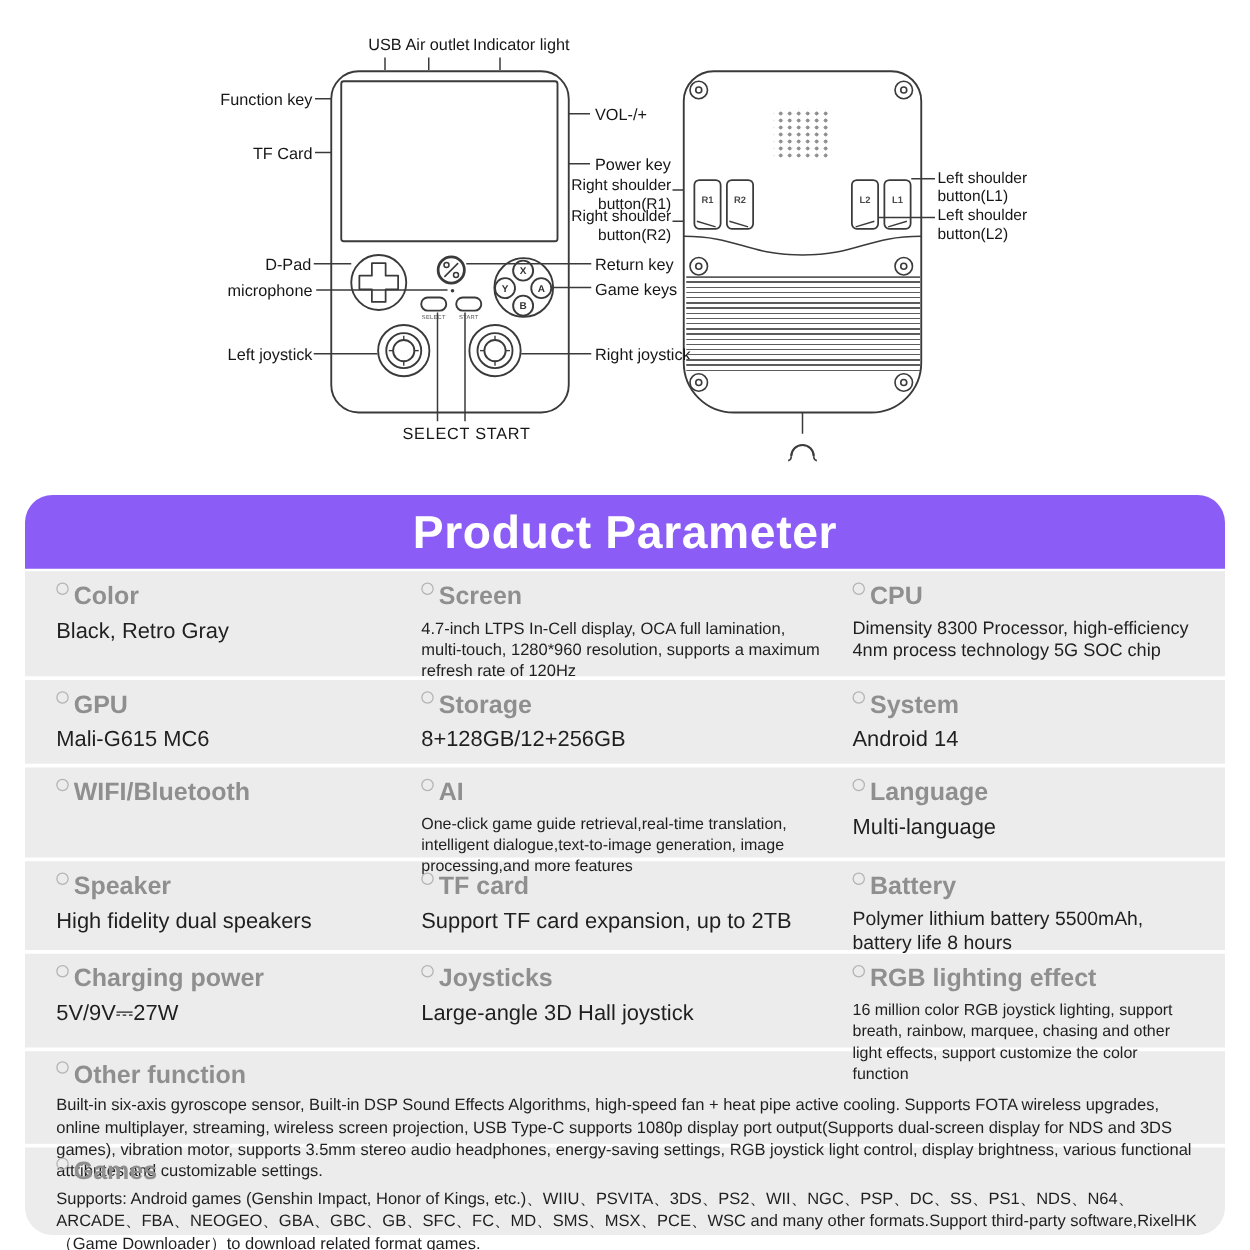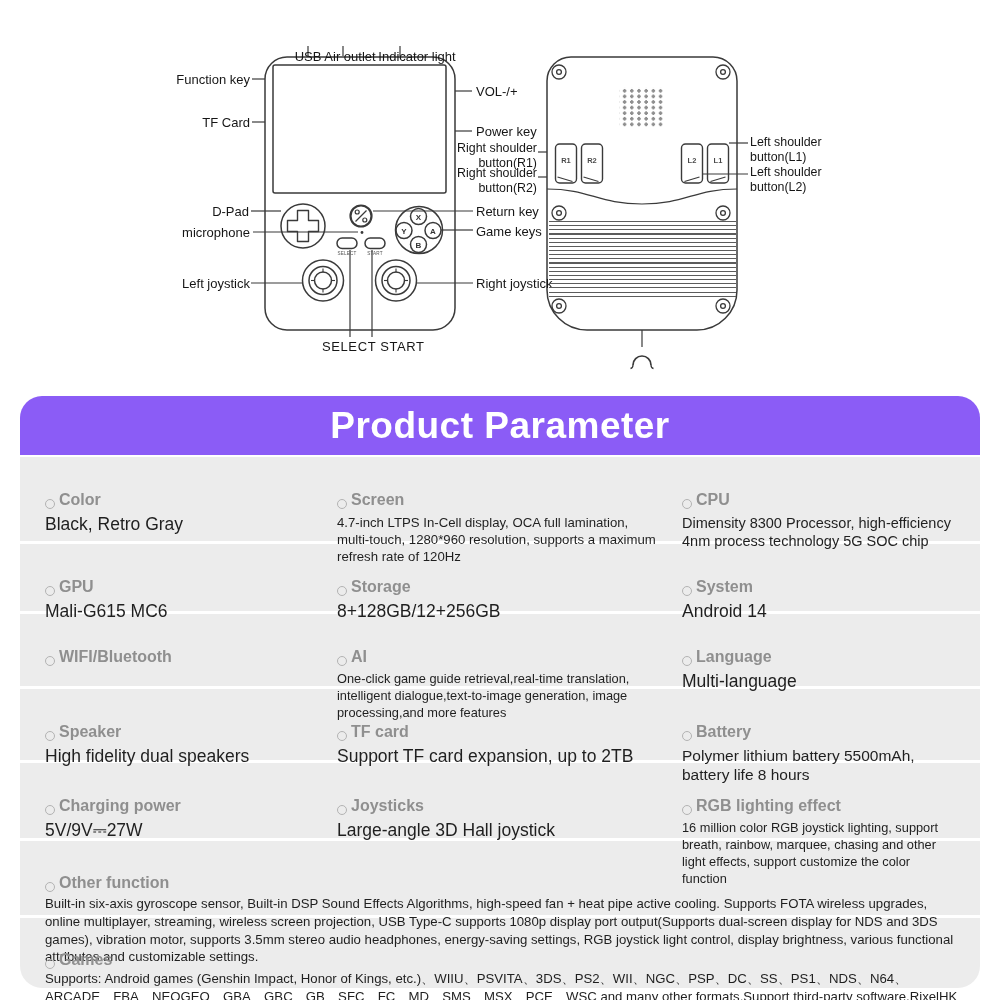--- a/index.html
+++ b/index.html
@@ -3,21 +3,21 @@
 <meta charset="utf-8">
 <style>
   html,body{margin:0;padding:0;background:#fff;}
   .page{position:relative;width:1000px;height:1000px;background:#fff;overflow:hidden;
         font-family:"Liberation Sans","DejaVu Sans",sans-serif;color:#1b1b1b;}
   
   .diagram{position:absolute;left:0;top:0;width:1000px;height:396px;}
   .diagram svg{position:absolute;left:0;top:0;}
   .lbl{position:absolute;font-size:13px;line-height:1.18;color:#161616;white-space:pre-line;}
   .lbl-r{text-align:right;}
-  .lbl-c{text-align:center;margin-top:21px;}
+  .lbl-c{text-align:center;}
   .lbl-sm{font-size:12.4px;}
   .btn-letter{position:absolute;font-size:7.5px;font-weight:bold;color:#4a4a4a;
               transform:translate(-50%,-50%);white-space:nowrap;}
   .key-letter{position:absolute;font-size:8px;font-weight:bold;color:#333;
               transform:translate(-50%,-50%);}
   .tiny-engrave{position:absolute;font-size:4.6px;color:#555;transform:translate(-50%,0);
                 letter-spacing:.2px;}
   .vents{position:absolute;left:619px;top:87px;width:44px;height:40px;
          background-image:radial-gradient(circle,#8f8f8f 1.5px,rgba(0,0,0,0) 1.7px);
          background-size:7.2px 5.6px;background-position:2px 1px;}
@@ -30,22 +30,22 @@
                 display:flex;align-items:center;justify-content:center;}
   .panel-title{color:#fff;font-size:37px;font-weight:bold;letter-spacing:.5px;}
   .row{margin-top:3px;background:#ececec;display:grid;
        grid-template-columns:292px 345px 1fr;box-sizing:border-box;
        padding:9px 12px 0 25px;}
   .row.first{margin-top:2px;}
   .row-full{margin-top:3px;background:#ececec;box-sizing:border-box;
             display:block;padding:8px 18px 0 25px;}
   .h84{height:84px}.h67{height:67px}.h72{height:72px}.h71{height:71px}
   .h75{height:75px}.h74{height:74px}.h70{height:70px;border-radius:0 0 22px 22px;}
-  .lab{display:flex;align-items:flex-end;gap:4px;font-size:16px;font-weight:bold;
-       color:#8f8f8f;margin-top:25px;}
+  .lab{display:flex;align-items:flex-start;gap:4px;font-size:20px;font-weight:bold;
+       color:#8f8f8f;}
   .circ{width:10px;height:10px;border:1.6px solid #b3b3b3;border-radius:50%;
         box-sizing:border-box;flex:0 0 auto;}
   .val{margin-top:5px;color:#1f1f1f;}
   .v-lg{font-size:17.5px;}
   .v-md{font-size:14.5px;line-height:1.25;padding-right:14px;}
   .v-md2{font-size:15.5px;line-height:1.25;padding-right:8px;}
   .v-sm{font-size:13.2px;line-height:1.3;padding-right:26px;}
   .v-xs{font-size:12.8px;line-height:1.32;padding-right:12px;}
   .cell{min-width:0;}
   .full-body{margin-top:3px;font-size:13.2px;line-height:1.35;color:#1f1f1f;}

